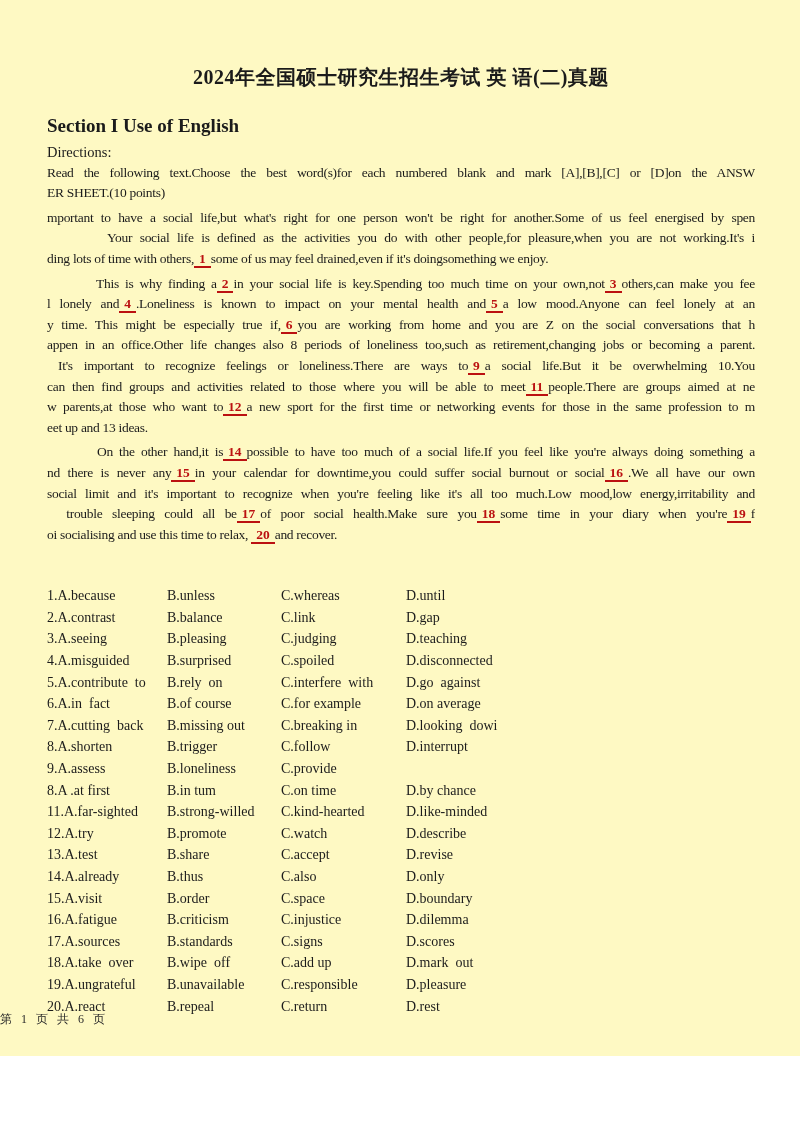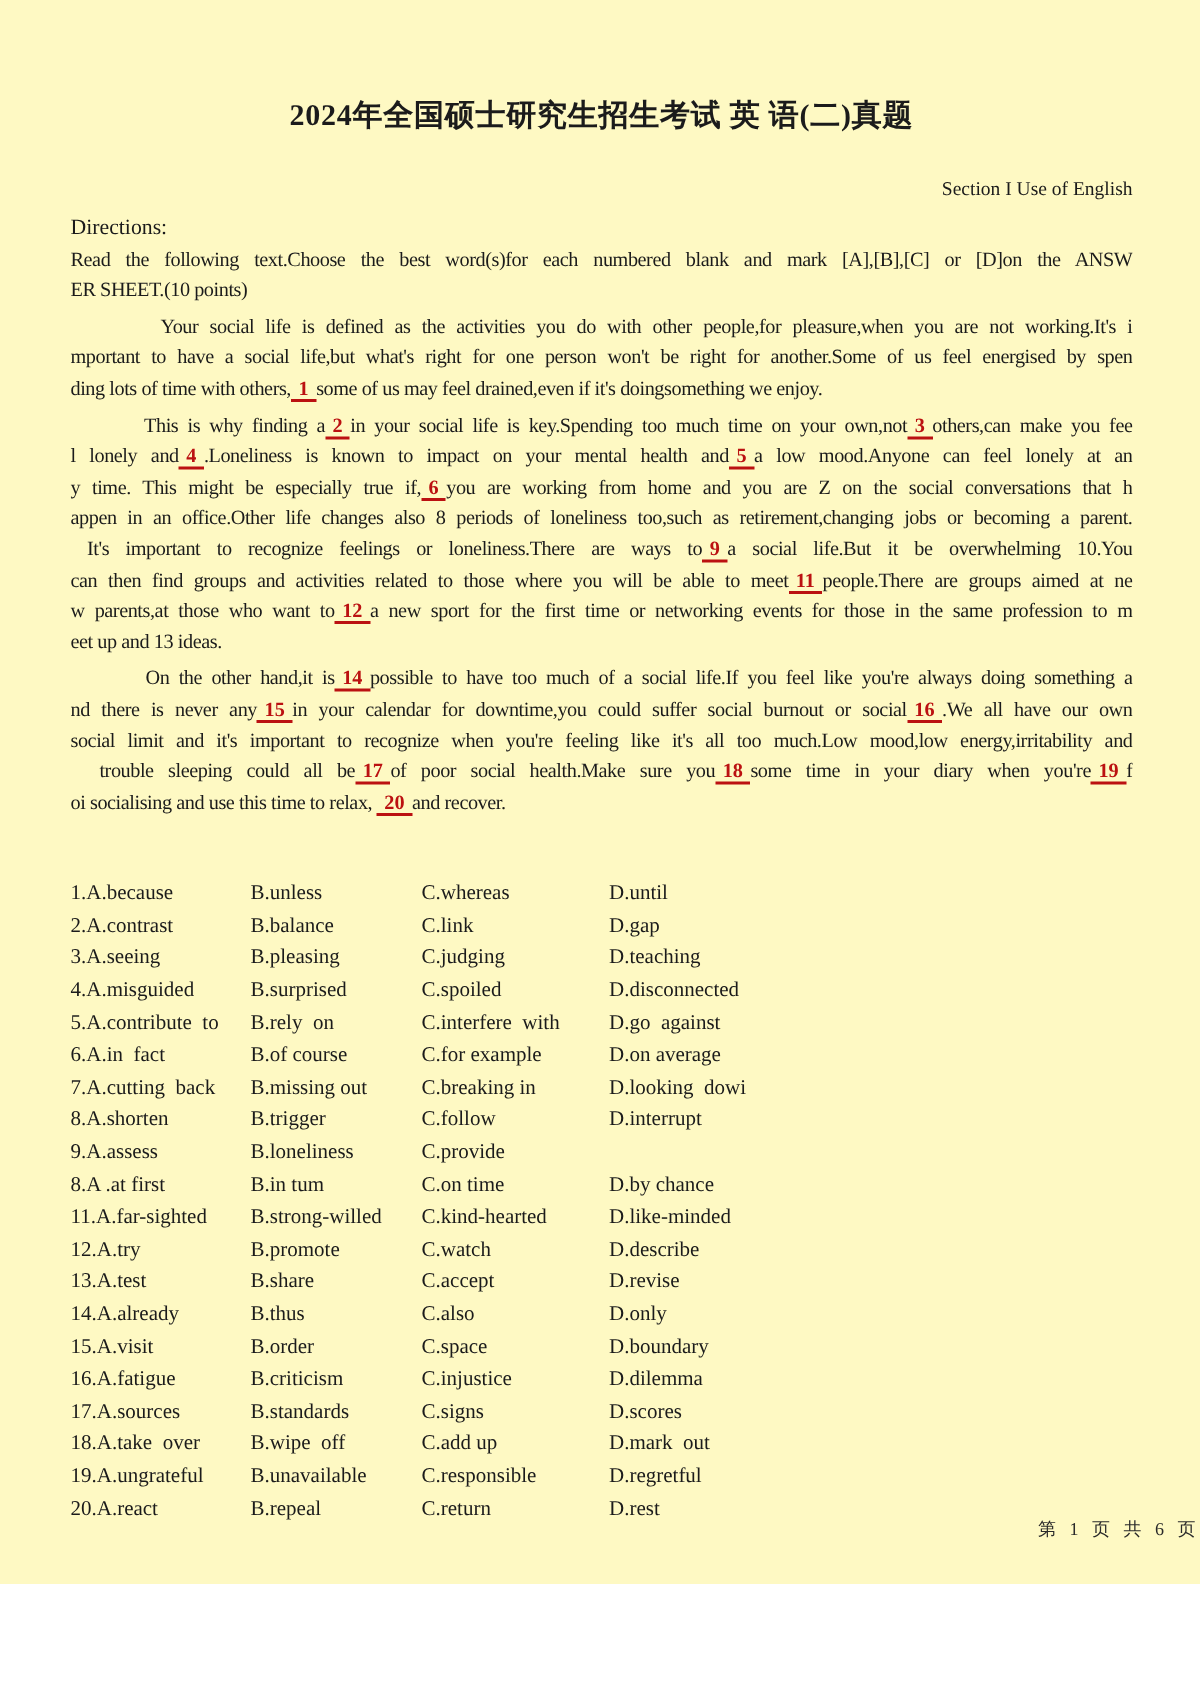--- a/index.html
+++ b/index.html
@@ -17,23 +17,23 @@
   }
   .doc-title {
     font-size: 20px;
     font-weight: bold;
     text-align: center;
     line-height: 26px;
     margin-bottom: 26px;
     letter-spacing: 0.5px;
   }
   .section-heading {
-    font-size: 13px;
-    font-weight: normal;
-    text-align: right;
+    font-size: 19px;
+    font-weight: bold;
+    text-align: left;
     line-height: 20px;
     margin-bottom: 6px;
   }
   .directions-label {
     font-size: 14.5px;
     font-weight: normal;
     line-height: 20.6px;
   }
   .text-block { font-size: 13.5px; }
   .line {
@@ -60,21 +60,21 @@
     display: grid;
     grid-template-columns: 120px 114px 125px auto;
     line-height: 21.6px;
   }
   .opt-cell { white-space: pre-wrap; }
   .footer {
     position: absolute;
     left: 0;
     bottom: 28px;
     width: 100%;
-    text-align: right;
+    text-align: left;
     font-size: 12px;
     letter-spacing: 3px;
     color: #2a2a2a;
   }
 </style>
 </head>
 <body>
 
 <div class="page">
 
@@ -84,22 +84,22 @@
 
   <div class="directions-label">Directions:</div>
 
   <div id="directions" class="text-block">
       <div class="line fill">Read the following text.Choose the best word(s)for each numbered blank and mark [A],[B],[C] or [D]on the ANSW</div>
       <div class="line">ER SHEET.(10 points)</div>
     </div>
 
   <div id="passage" class="text-block">
       <div class="para">
+        <div class="line fill">mportant to have a social life,but what's right for one person won't be right for another.Some of us feel energised by spen</div>
         <div class="line fill">&nbsp;&nbsp;&nbsp;&nbsp;&nbsp;&nbsp;&nbsp;&nbsp;Your social life is defined as the activities you do with other people,for pleasure,when you are not working.It's i</div>
-        <div class="line fill">mportant to have a social life,but what's right for one person won't be right for another.Some of us feel energised by spen</div>
         <div class="line">ding lots of time with others,<span class="blank">1</span>some of us may feel drained,even if it's doingsomething we enjoy.</div>
       </div>
       <div class="para">
         <div class="line fill">&nbsp;&nbsp;&nbsp;&nbsp;&nbsp;&nbsp;&nbsp;&nbsp;This is why finding a<span class="blank">2</span>in your social life is key.Spending too much time on your own,not<span class="blank">3</span>others,can make you fee</div>
         <div class="line fill">l lonely and<span class="blank">4</span>.Loneliness is known to impact on your mental health and<span class="blank">5</span>a low mood.Anyone can feel lonely at an</div>
         <div class="line fill">y time. This might be especially true if,<span class="blank">6</span>you are working from home and you are Z on the social conversations that h</div>
         <div class="line fill">appen in an office.Other life changes also 8 periods of loneliness too,such as retirement,changing jobs or becoming a parent.</div>
         <div class="line fill">&nbsp;It's important to recognize feelings or loneliness.There are ways to<span class="blank">9</span>a social life.But it be overwhelming 10.You</div>
         <div class="line fill">can then find groups and activities related to those where you will be able to meet<span class="blank">11</span>people.There are groups aimed at ne</div>
         <div class="line fill">w parents,at those who want to<span class="blank">12</span>a new sport for the first time or networking events for those in the same profession to m</div>
@@ -219,21 +219,21 @@
       <div class="opt-row">
         <div class="opt-cell">18.A.take  over</div>
         <div class="opt-cell">B.wipe  off</div>
         <div class="opt-cell">C.add up</div>
         <div class="opt-cell">D.mark  out</div>
       </div>
       <div class="opt-row">
         <div class="opt-cell">19.A.ungrateful</div>
         <div class="opt-cell">B.unavailable</div>
         <div class="opt-cell">C.responsible</div>
-        <div class="opt-cell">D.regretful</div>
+        <div class="opt-cell">D.pleasure</div>
       </div>
       <div class="opt-row">
         <div class="opt-cell">20.A.react</div>
         <div class="opt-cell">B.repeal</div>
         <div class="opt-cell">C.return</div>
         <div class="opt-cell">D.rest</div>
       </div>
     </div>
 
   <div class="footer">第 1 页 共 6 页</div>

